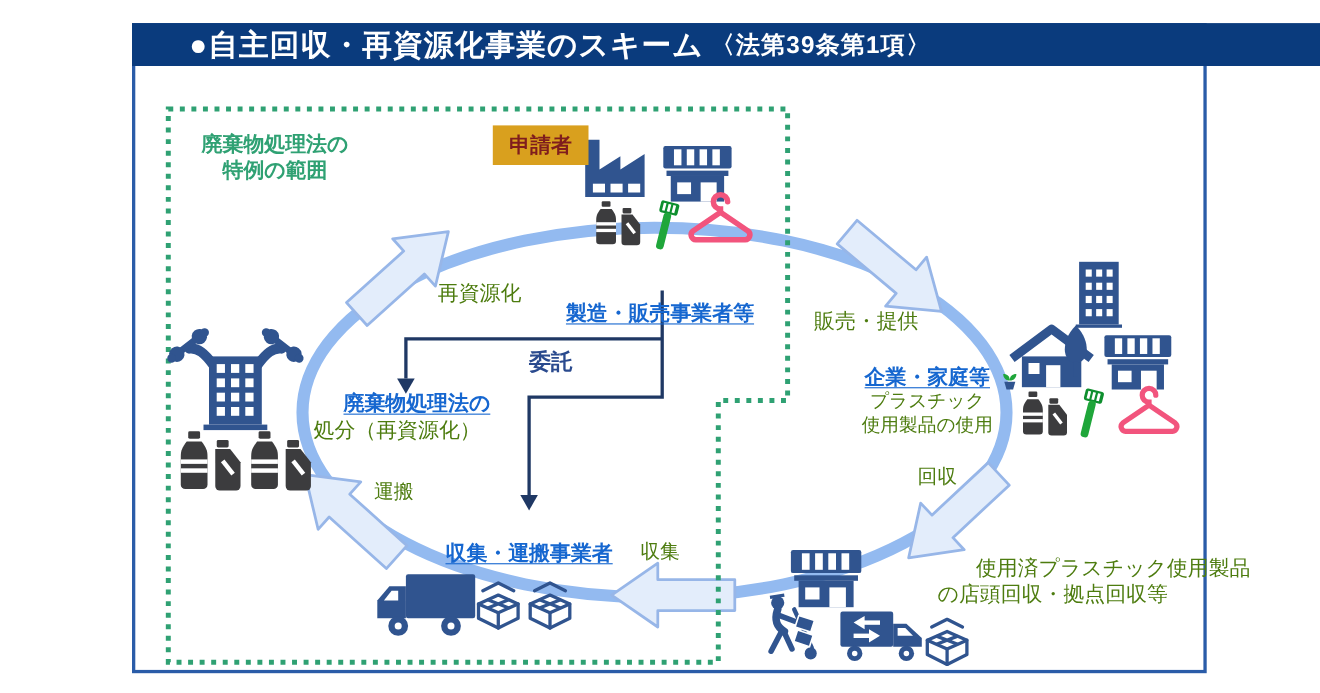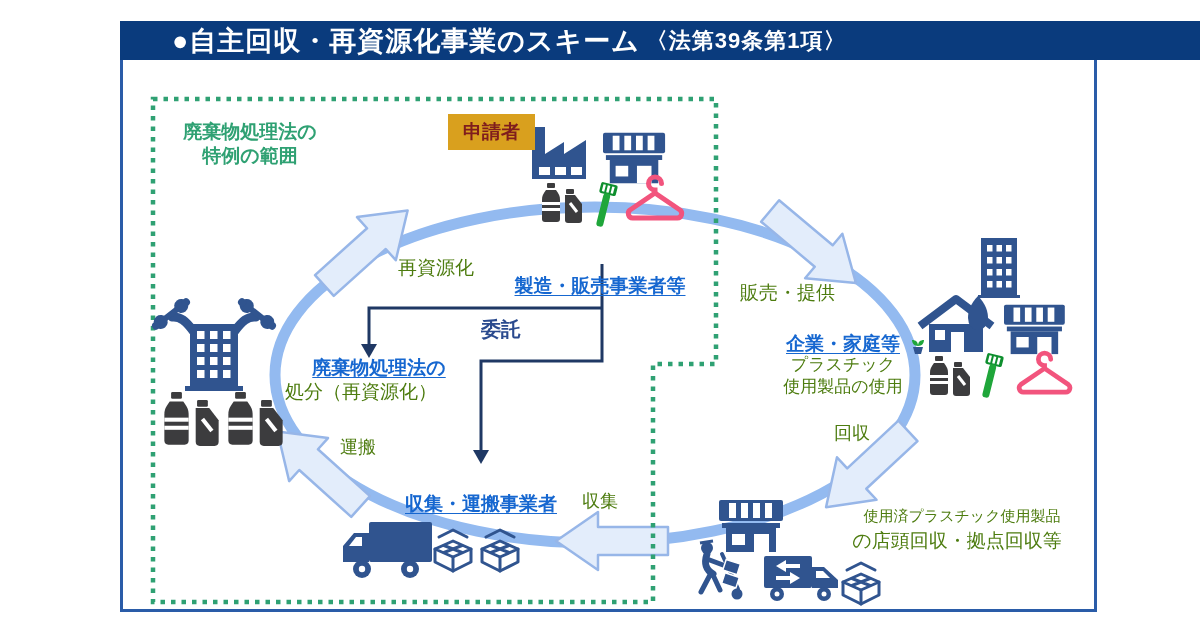--- a/index.html
+++ b/index.html
@@ -239,21 +239,21 @@
   <div class="lbl navy-bold" style="left:481px;top:318px;">委託</div>
 
   <div class="lbl" style="left:740px;top:282px;font-size:19px;">販売・提供</div>
 
   <div class="lbl center link" style="left:843px;top:333px;">企業・家庭等</div>
   <div class="lbl center small2" style="left:843px;top:355px;">プラスチック</div>
   <div class="lbl center small2" style="left:843px;top:377px;">使用製品の使用</div>
 
   <div class="lbl" style="left:818px;top:423px;margin-left:16px;">回収</div>
 
-  <div class="lbl center" style="left:962px;top:507px;font-size:15px;">使用済プラスチック使用製品</div>
+  <div class="lbl center" style="left:1012px;top:507px;font-size:19px;">使用済プラスチック使用製品</div>
   <div class="lbl center" style="left:957px;top:530px;font-size:19px;">の店頭回収・拠点回収等</div>
 
   <div class="lbl" style="left:582px;top:491px;">収集</div>
 
   <div class="lbl center link" style="left:481px;top:466px;margin-top:27px;">収集・運搬事業者</div>
 
   <div class="lbl" style="left:340px;top:437px;">運搬</div>
 
   <div class="lbl center link" style="left:379px;top:357px;">廃棄物処理法の</div>
   <div class="lbl" style="left:285px;top:381px;font-size:19px;">処分（再資源化）</div>

